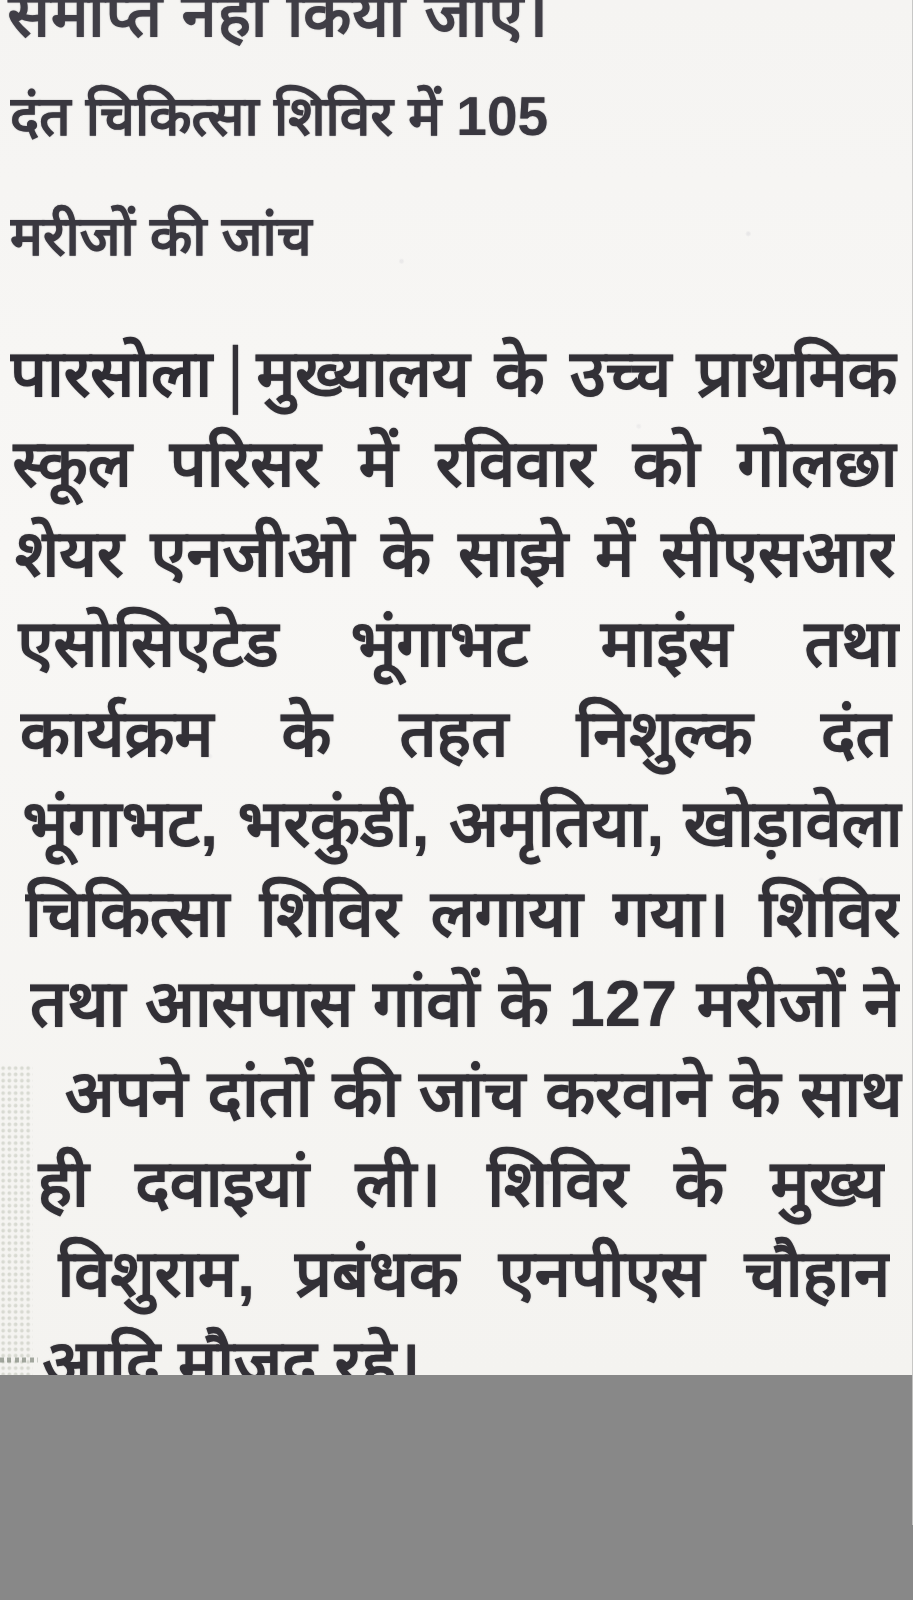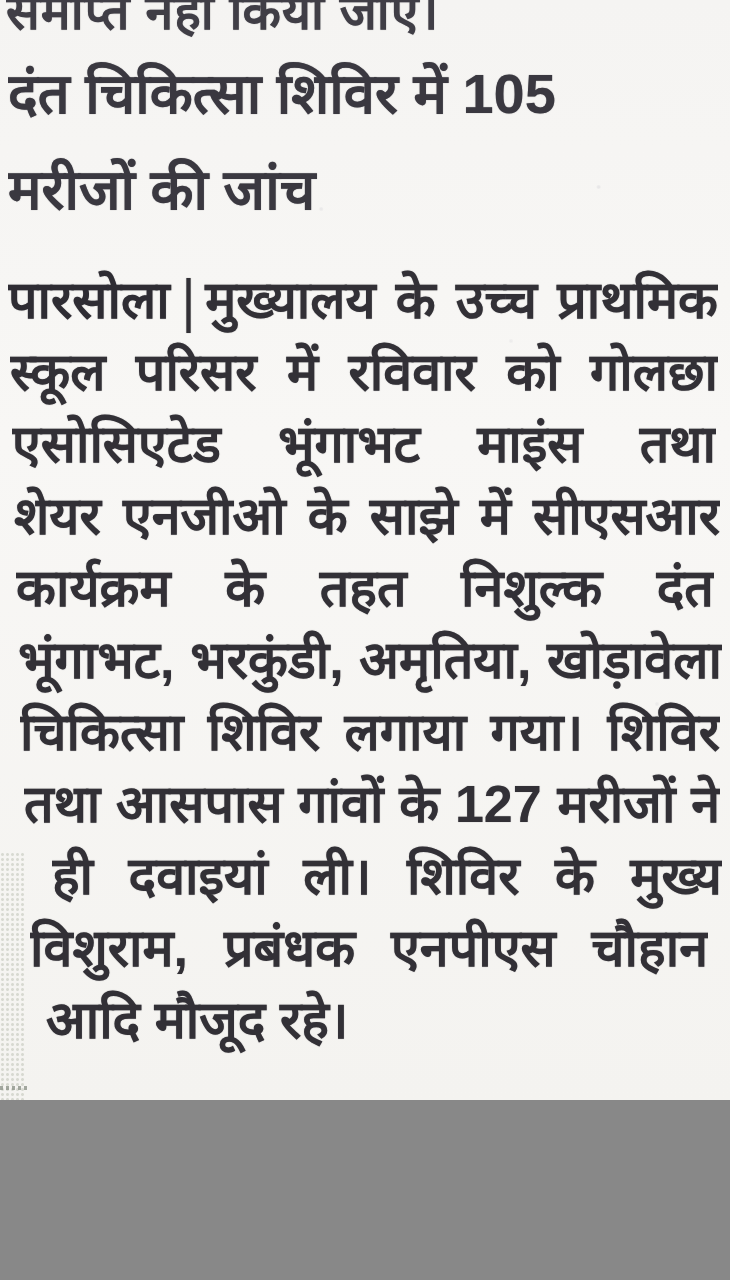--- a/index.html
+++ b/index.html
@@ -24,21 +24,21 @@
   .prev-line{
     position:absolute;top:-17px;left:6px;right:10px;
     font-size:50px;font-weight:700;line-height:58px;
     color:#403e46;letter-spacing:1px;
     text-shadow:0 0 1px rgba(60,58,66,.55);
     white-space:nowrap;overflow:hidden;
   }
   
   .headline{position:absolute;top:46px;left:8px;right:8px;}
   .headline .hl{
-    font-size:56px;font-weight:700;line-height:96px;
+    font-size:44px;font-weight:700;line-height:96px;
     color:#3a3840;letter-spacing:0;
     text-shadow:0 0 1px rgba(58,56,64,.6);
     white-space:nowrap;overflow:hidden;
   }
   
   .body-col{position:absolute;top:264px;left:0;right:0;}
   .bline{
     font-size:52px;line-height:72px;height:72px;
     font-weight:600;color:#323036;
     text-shadow:0 0 1px rgba(50,48,54,.5);
@@ -87,26 +87,27 @@
   <div class="headline">
     <div class="hl">दंत चिकित्सा शिविर में 105</div>
     <div class="hl">मरीजों की जांच</div>
   </div>
 
   <div class="body-col">
     <div class="bline">
       <span class="dateline">पारसोला</span><span class="sep">|</span><span>मुख्यालय के उच्च प्राथमिक</span>
     </div>
     <div class="bline">स्कूल परिसर में रविवार को गोलछा</div>
+    <div class="bline">शेयर एनजीओ के साझे में सीएसआर</div>
     <div class="bline">एसोसिएटेड भूंगाभट माइंस तथा</div>
-    <div class="bline">शेयर एनजीओ के साझे में सीएसआर</div>
     <div class="bline">कार्यक्रम के तहत निशुल्क दंत</div>
     <div class="bline">भूंगाभट, भरकुंडी, अमृतिया, खोड़ावेला</div>
     <div class="bline">चिकित्सा शिविर लगाया गया। शिविर में</div>
     <div class="bline">तथा आसपास गांवों के 127 मरीजों ने</div>
+    <div class="bline">अपने दांतों की जांच करवाने के साथ</div>
     <div class="bline">ही दवाइयां ली। शिविर के मुख्य अतिथि</div>
     <div class="bline">विशुराम, प्रबंधक एनपीएस चौहान</div>
     <div class="bline last">आदि मौजूद रहे।</div>
   </div>
 
   <div class="edge-dots"></div>
   <div class="edge-dash d1"></div>
   <div class="edge-dash d2"></div>
 
   <svg class="frag-svg" viewBox="0 0 730 1280" xmlns="http://www.w3.org/2000/svg" aria-hidden="true">

